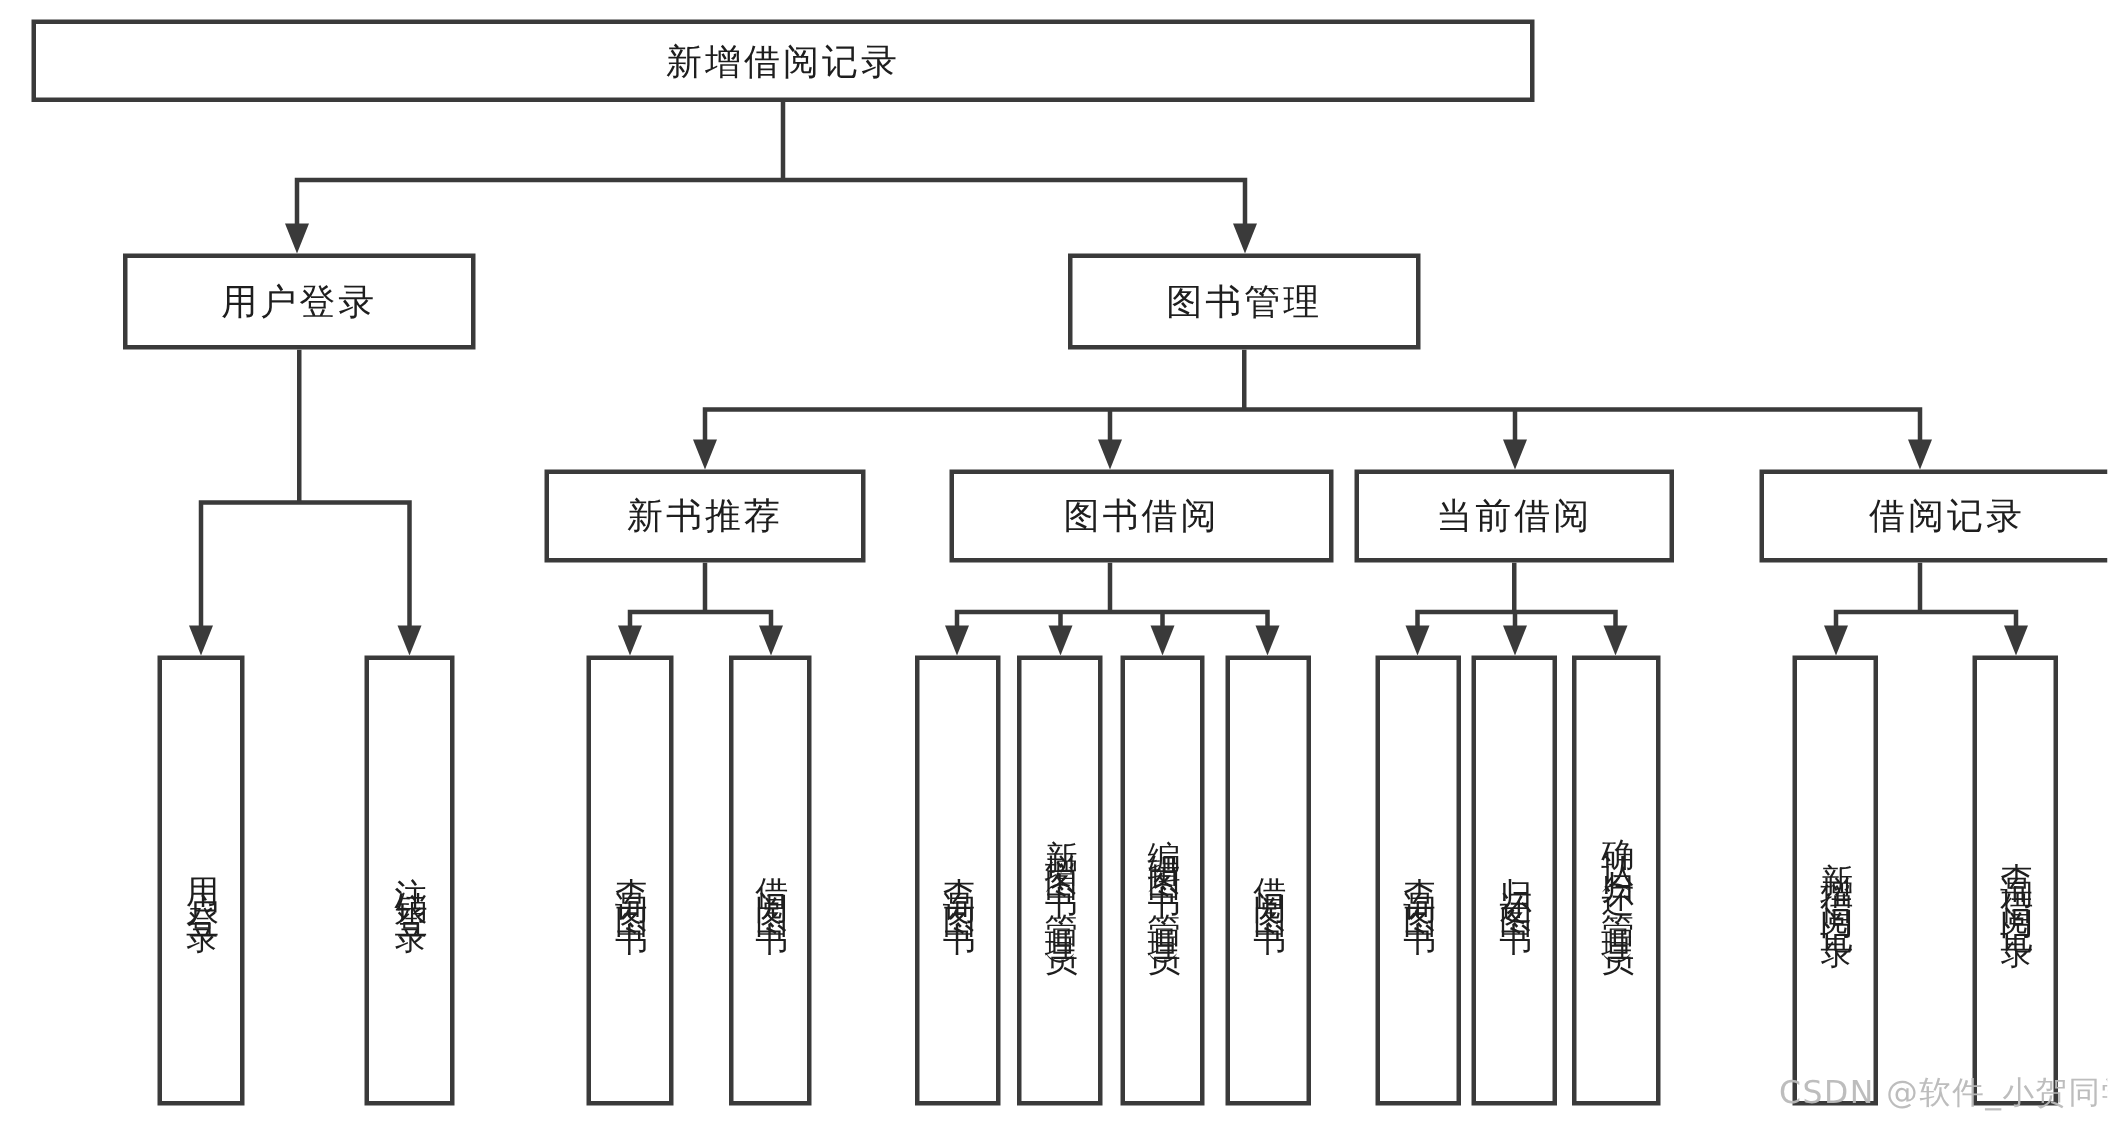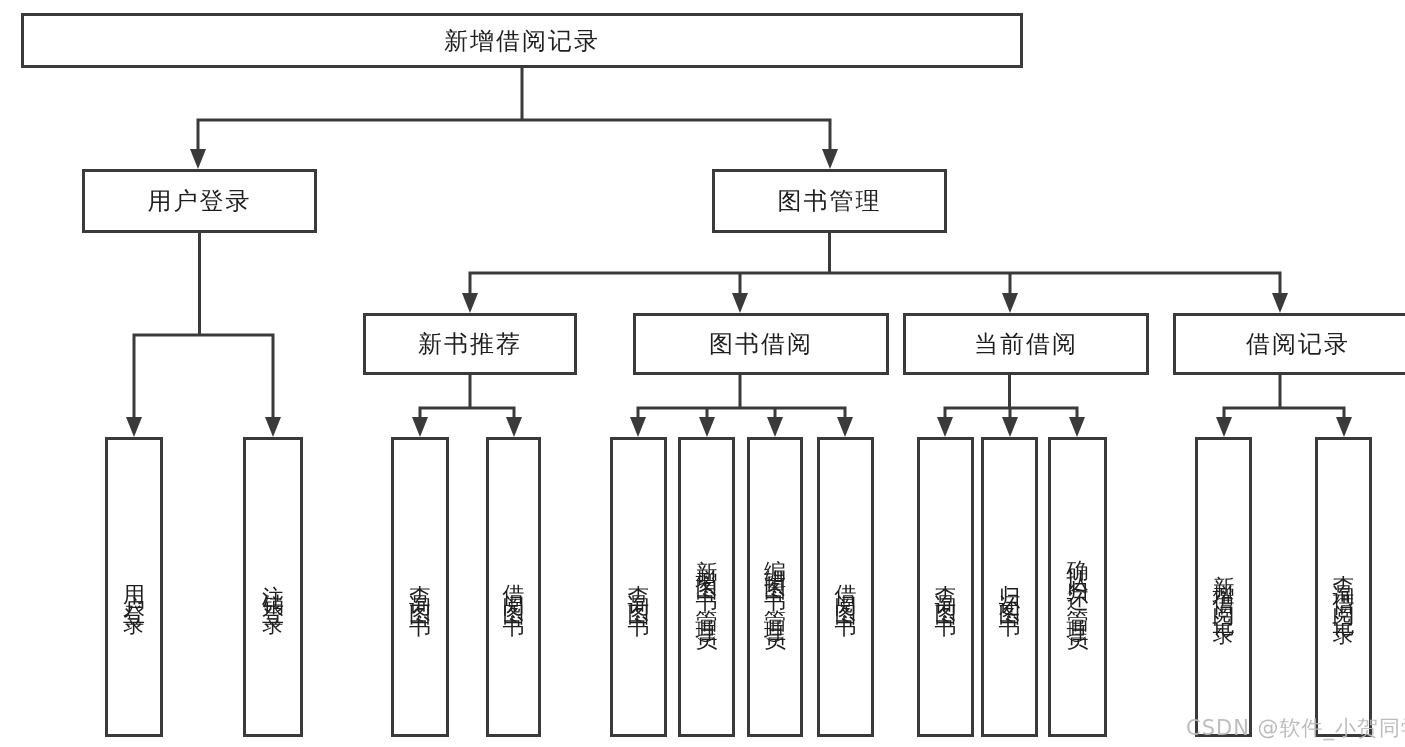--- a/index.html
+++ b/index.html
@@ -87,21 +87,21 @@
     </g>
   </svg>
 
   <div class="node h" style="left:21px;top:13px;width:1002px;height:55px">新增借阅记录</div>
 
   <div class="node h" style="left:82px;top:169px;width:235px;height:64px">用户登录</div>
   <div class="node h" style="left:363px;top:313px;width:214px;height:62px">新书推荐</div>
 
   <div class="node h" style="left:712px;top:169px;width:235px;height:64px">图书管理</div>
   <div class="node h" style="left:633px;top:313px;width:256px;height:62px">图书借阅</div>
-  <div class="node h" style="left:903px;top:313px;width:246px;height:62px">当前借阅</div>
+  <div class="node h" style="left:903px;top:313px;width:213px;height:62px">当前借阅</div>
   <div class="node h" style="left:1173px;top:313px;width:250px;height:62px">借阅记录</div>
 
   <div class="node v" style="left:105px;top:437px;width:58px;height:300px">用户登录</div>
   <div class="node v" style="left:243px;top:437px;width:60px;height:300px">注销登录</div>
 
   <div class="node v" style="left:391px;top:437px;width:58px;height:300px">查询图书</div>
   <div class="node v" style="left:486px;top:437px;width:55px;height:300px">借阅图书</div>
 
   <div class="node v" style="left:610px;top:437px;width:57px;height:300px">查询图书</div>
   <div class="node v" style="left:678px;top:437px;width:57px;height:300px">新增图书（管理员）</div>

